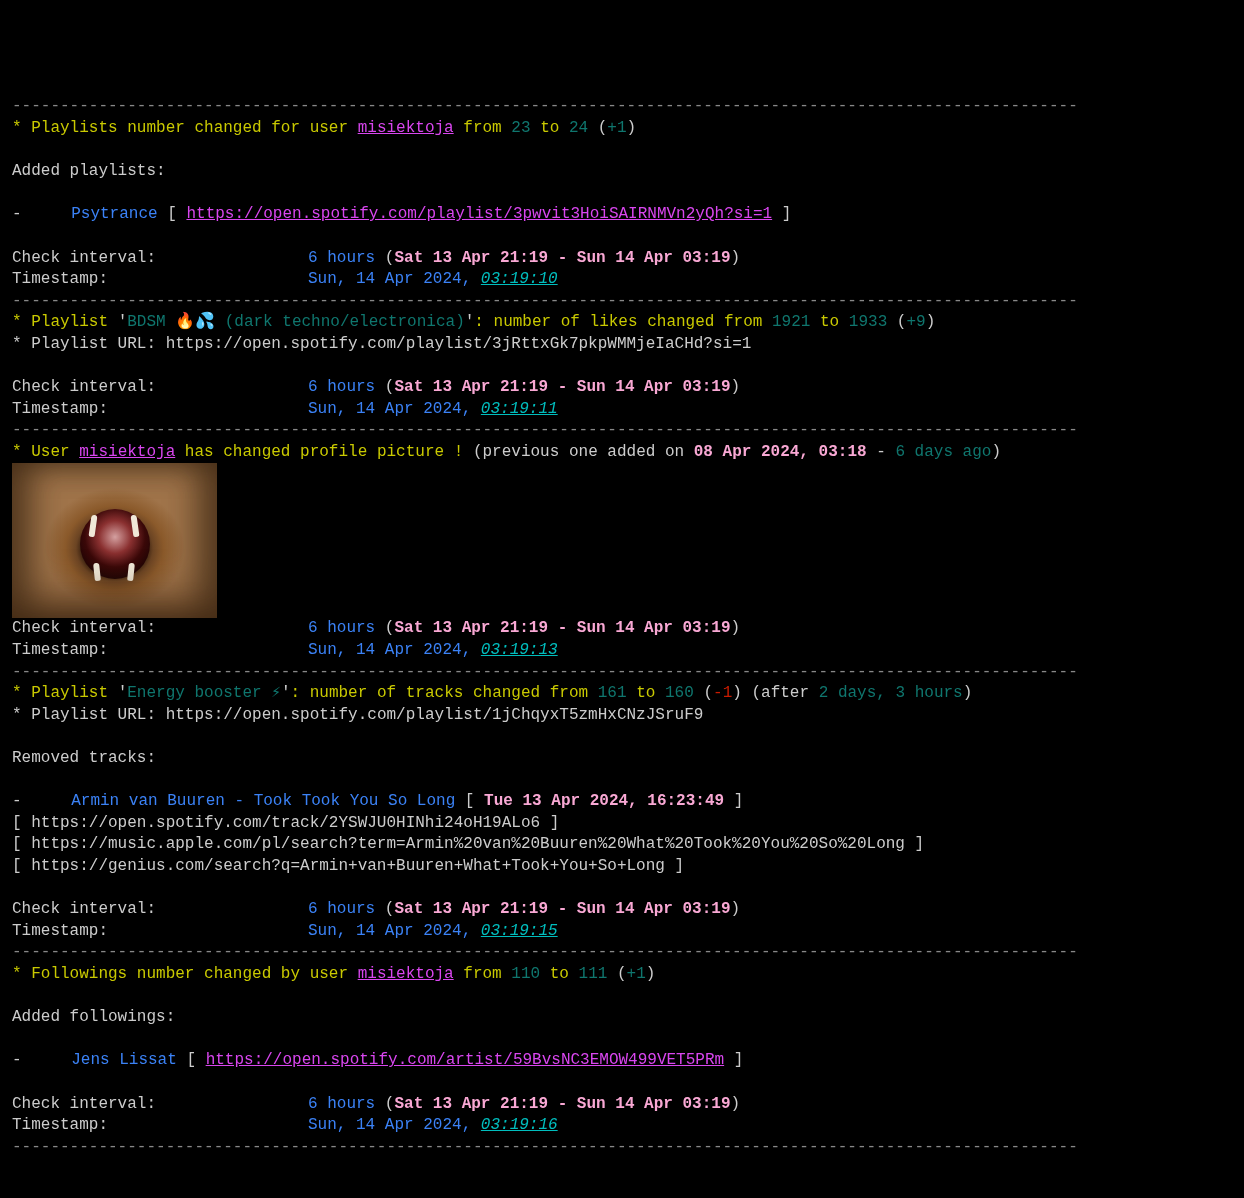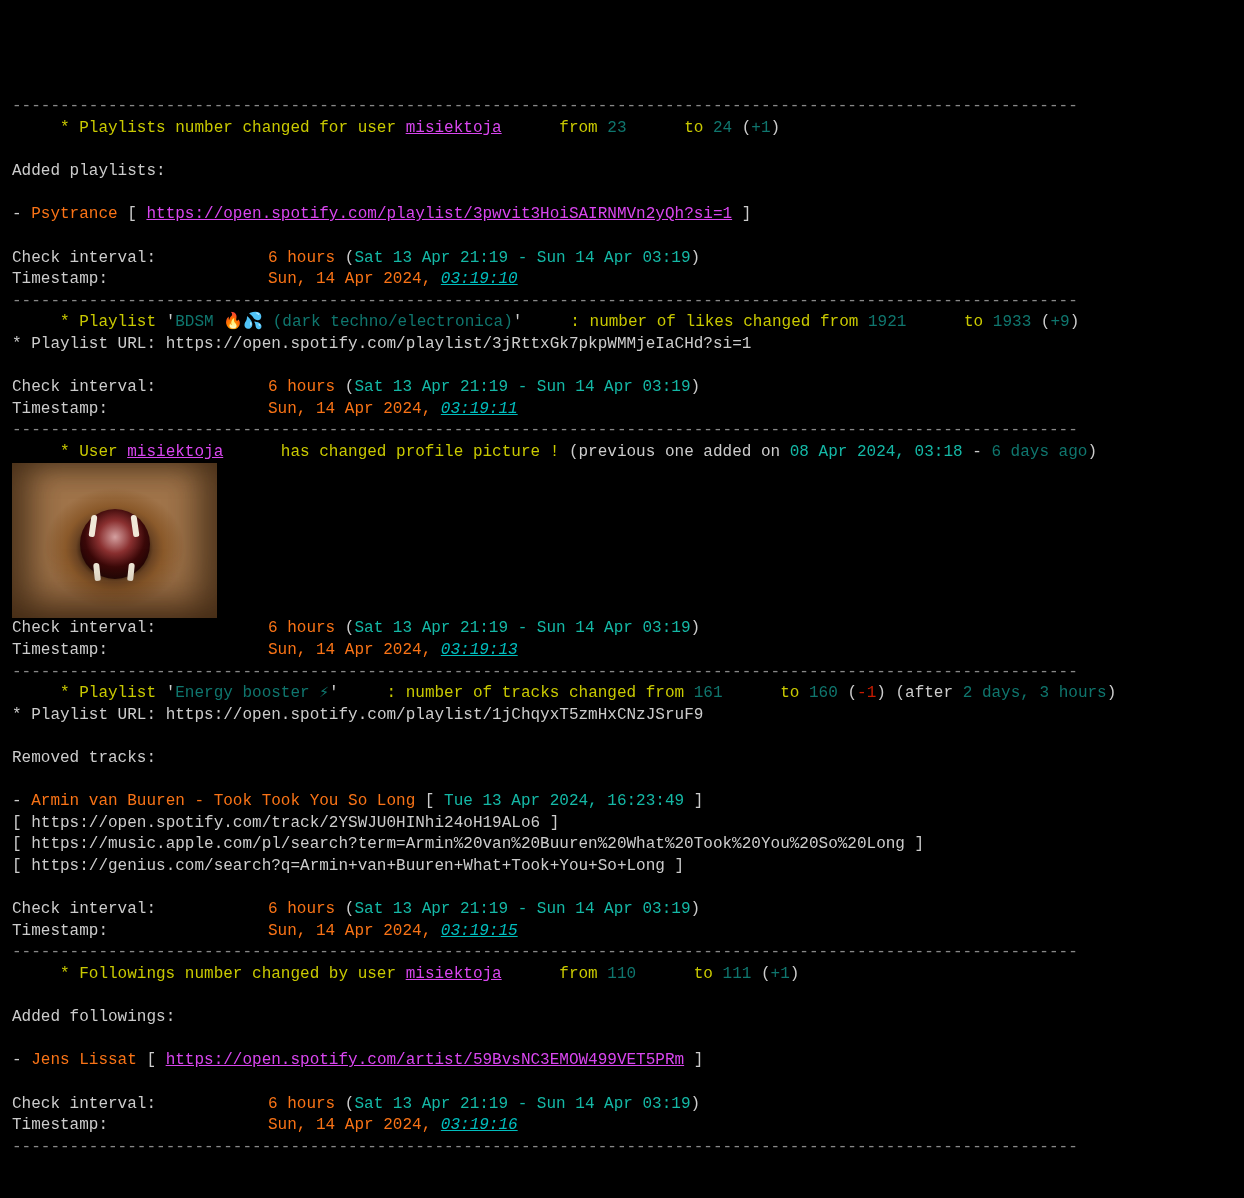--- a/index.html
+++ b/index.html
@@ -10,24 +10,24 @@
     line-height: 1.35;
     margin: 0;
     padding: 10px 12px;
     white-space: pre;
     overflow-x: hidden;
   }
   .hr {
     color: #888;
     letter-spacing: 0;
   }
-  .yellow  { color: #c9c900; margin-left: 48px; }
-  .cyan    { color: #f97316; }
+  .yellow  { color: #c9c900; }
+  .cyan    { color: #3b82f6; margin-left: 40px; }
   .green   { color: #0f766e; }
-  .magenta { color: #14b8a6; }
+  .magenta { color: #f9a8d4; font-weight: bold; }
   .red     { color: #c91b00; }
   .white   { color: #ccc; }
   .link {
     color: #d946ef;
     text-decoration: underline;
     cursor: pointer;
   }
   .ulink {
     color: #00bdbd;
     text-decoration: underline;

